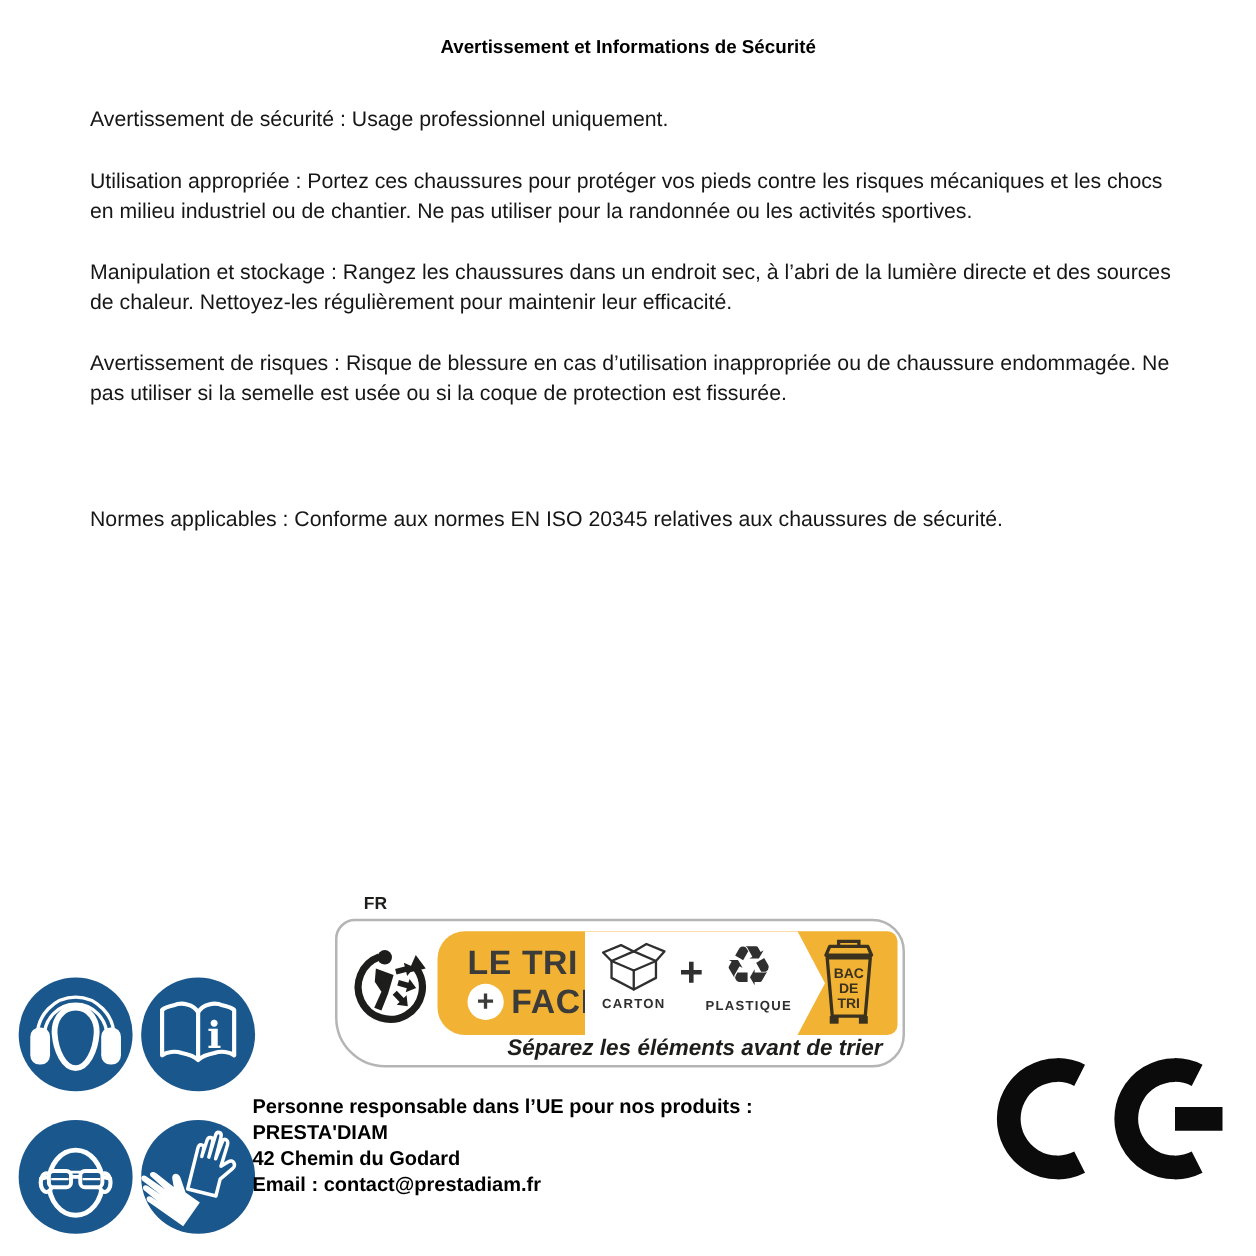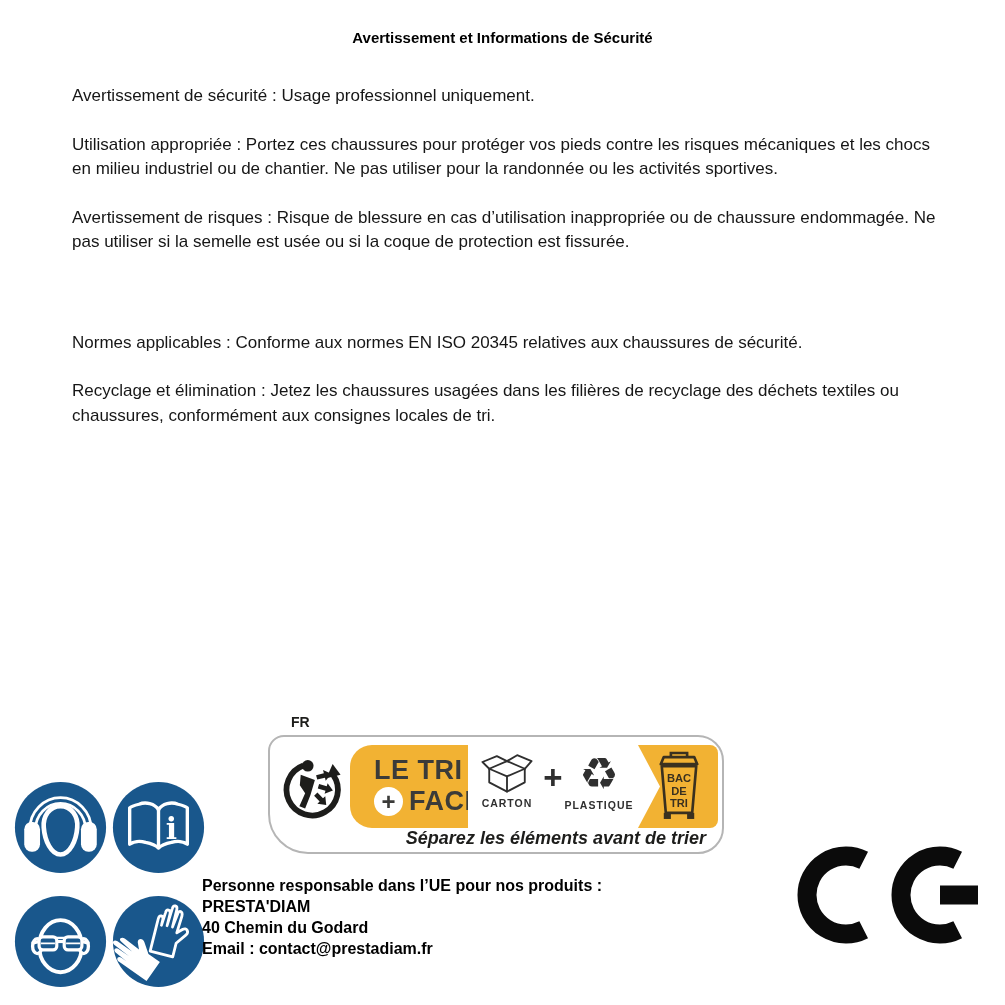--- a/index.html
+++ b/index.html
@@ -59,23 +59,23 @@
 </head>
 <body>
 
 <div class="page">
 
   <div class="title">Avertissement et Informations de Sécurité</div>
 
   <div class="bodytext">
     <p>Avertissement de sécurité : Usage professionnel uniquement.</p>
     <p>Utilisation appropriée : Portez ces chaussures pour protéger vos pieds contre les risques mécaniques et les chocs en milieu industriel ou de chantier. Ne pas utiliser pour la randonnée ou les activités sportives.</p>
+    <p>Manipulation et stockage : Rangez les chaussures dans un endroit sec, à l’abri de la lumière directe et des sources de chaleur. Nettoyez-les régulièrement pour maintenir leur efficacité.</p>
     <p>Avertissement de risques : Risque de blessure en cas d’utilisation inappropriée ou de chaussure endommagée. Ne pas utiliser si la semelle est usée ou si la coque de protection est fissurée.</p>
     <p class="big-gap">Normes applicables : Conforme aux normes EN ISO 20345 relatives aux chaussures de sécurité.</p>
-    <p>Recyclage et élimination : Jetez les chaussures usagées dans les filières de recyclage des déchets textiles ou chaussures, conformément aux consignes locales de tri.</p>
   </div>
 
   <div class="picto-grid">
     <svg width="93" height="93" viewBox="0 0 100 100">
       <circle cx="50" cy="50" r="49" fill="#19578c"></circle>
       <path d="M20,52 A30,31 0 1 1 80,52" stroke="#ffffff" stroke-width="9" fill="none"></path>
       <path d="M20,52 A30,31 0 1 1 80,52" stroke="#19578c" stroke-width="3.2" fill="none"></path>
       <path d="M50,27 C62,27 69,38 68,50 C67,64 60,79 50,79 C40,79 33,64 32,50 C31,38 38,27 50,27 Z" fill="#19578c" stroke="#ffffff" stroke-width="5"></path>
       <rect x="11" y="44" width="17" height="32" rx="8" fill="#ffffff"></rect>
       <rect x="72" y="44" width="17" height="32" rx="8" fill="#ffffff"></rect>
@@ -159,21 +159,21 @@
         <text x="23" y="55" text-anchor="middle" font-family="Liberation Sans, sans-serif" font-weight="bold" font-size="11" fill="#3a311f">TRI</text>
       </svg>
     </div>
 
     <div class="tagline">Séparez les éléments avant de trier</div>
   </div>
 
   <div class="contact">
     <div>Personne responsable dans l’UE pour nos produits :</div>
     <div>PRESTA'DIAM</div>
-    <div>40 Chemin du Godard</div>
+    <div>42 Chemin du Godard</div>
     <div>Email : contact@prestadiam.fr</div>
   </div>
 
   <svg class="ce" width="190" height="100" viewBox="0 0 190 100" aria-label="CE">
     <path d="M66.7,15.25 A39,39 0 1 0 66.7,84.75" stroke="#0b0b0b" stroke-width="19" fill="none"></path>
     <path d="M160.7,15.25 A39,39 0 1 0 160.7,84.75" stroke="#0b0b0b" stroke-width="19" fill="none"></path>
     <path d="M143,50 H181" stroke="#0b0b0b" stroke-width="19" fill="none"></path>
   </svg>
 
 </div>

